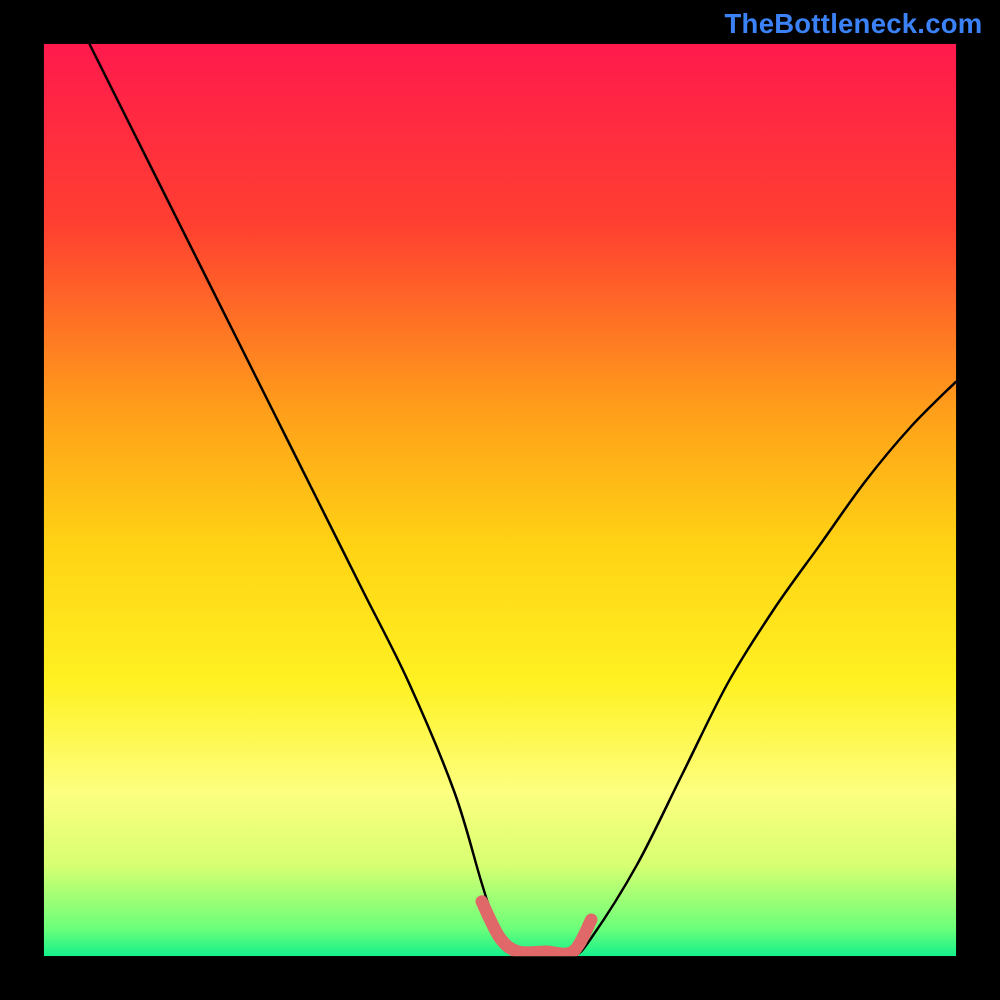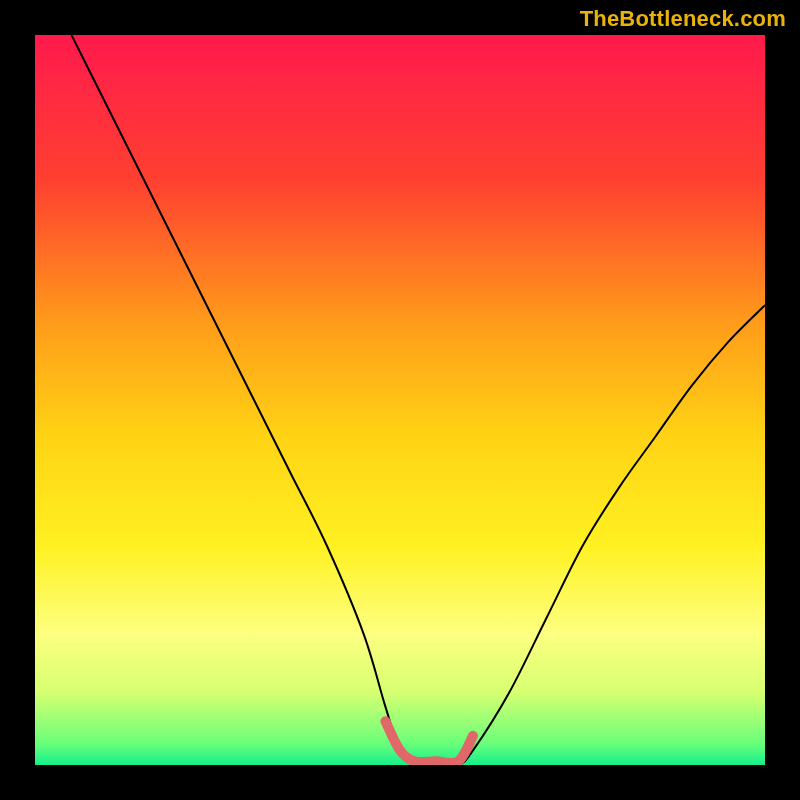--- a/index.html
+++ b/index.html
@@ -11,21 +11,21 @@
     position: relative;
     overflow: hidden;
   }
   .watermark {
     position: absolute;
     top: 6px;
     right: 14px;
     font-family: Arial, Helvetica, sans-serif;
     font-size: 22px;
     font-weight: bold;
-    color: #eab308;
+    color: #3b82f6;
     z-index: 10;
     letter-spacing: 0.2px;
   }
   .chart-area {
     position: absolute;
     left: 35px;
     top: 35px;
     width: 730px;
     height: 730px;
   }

